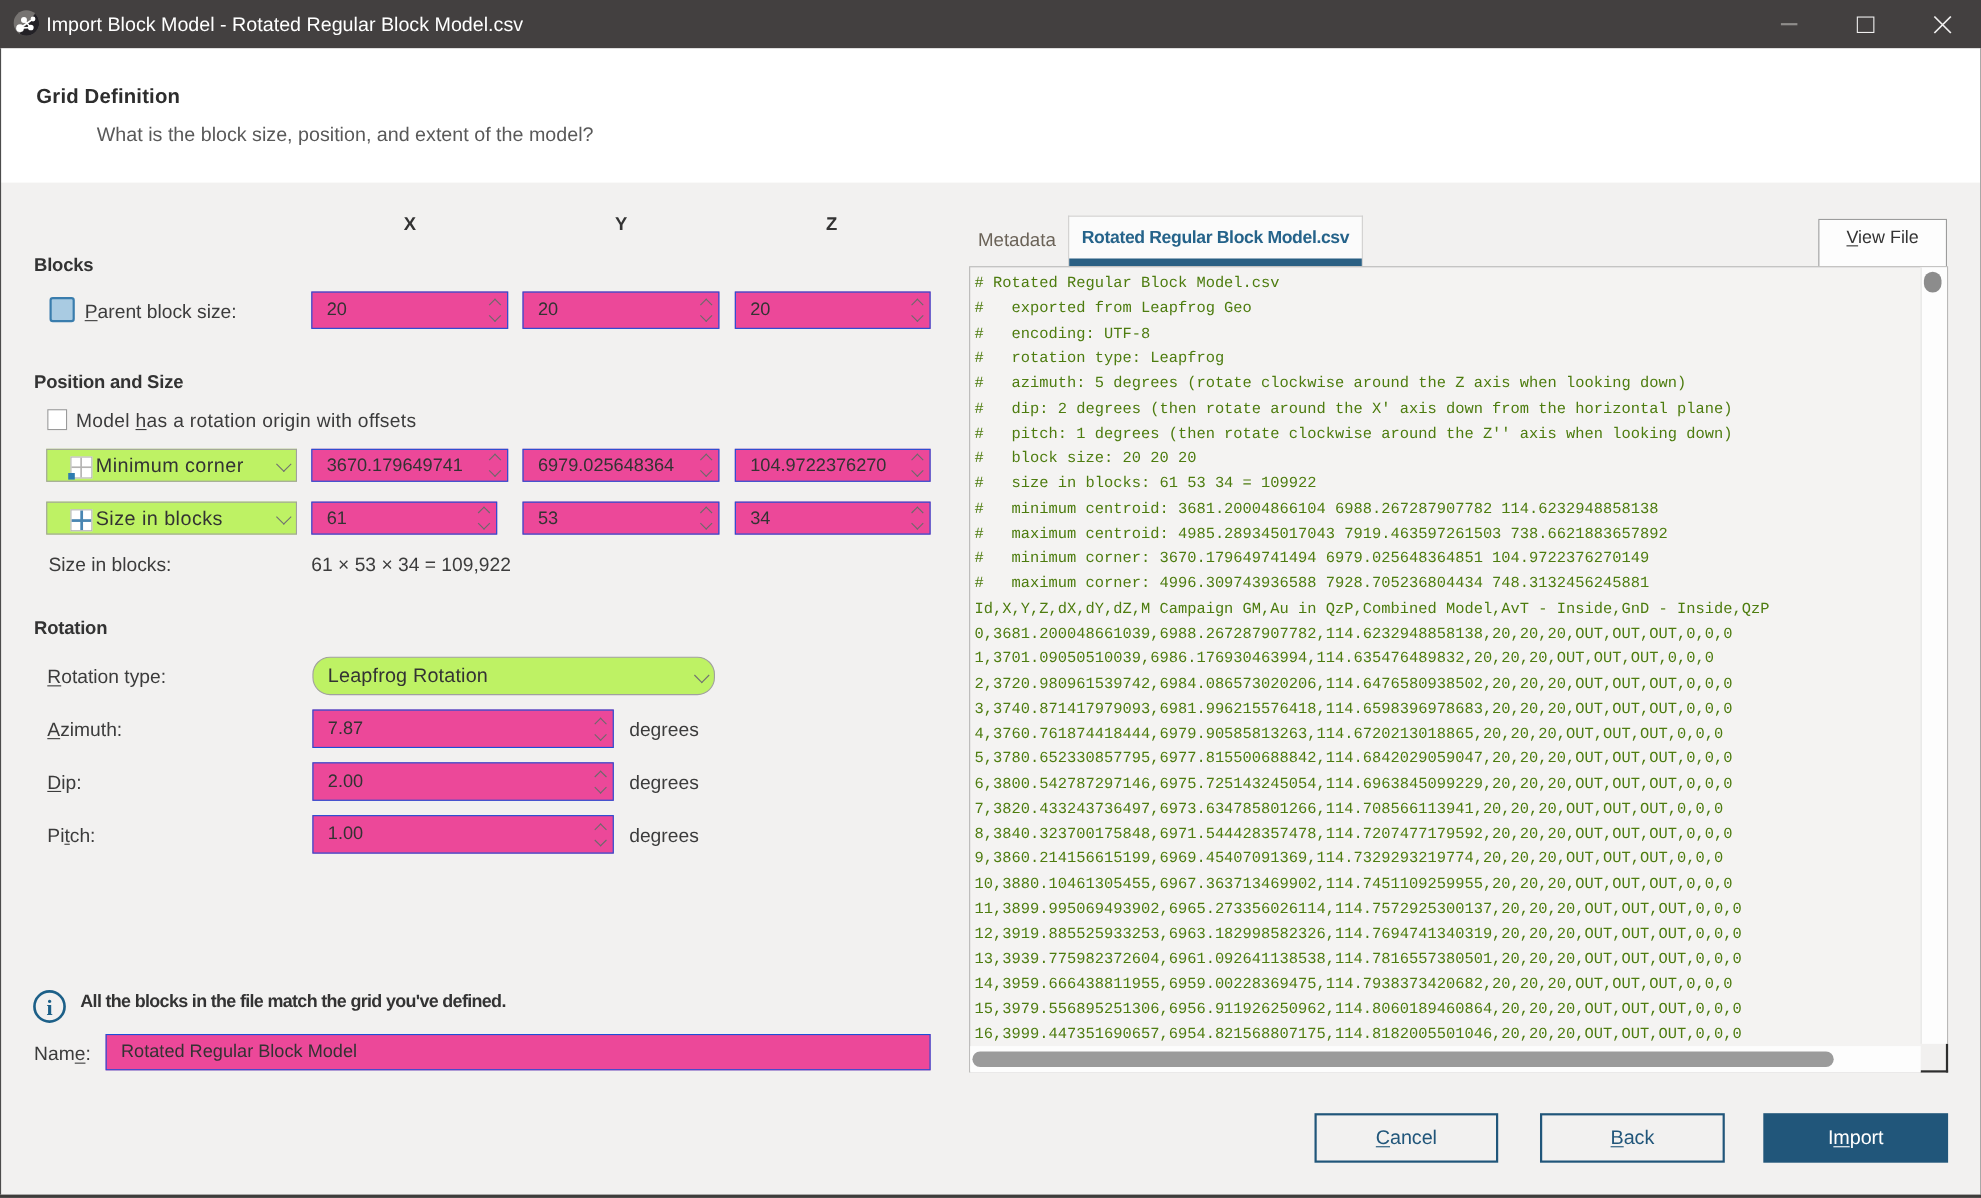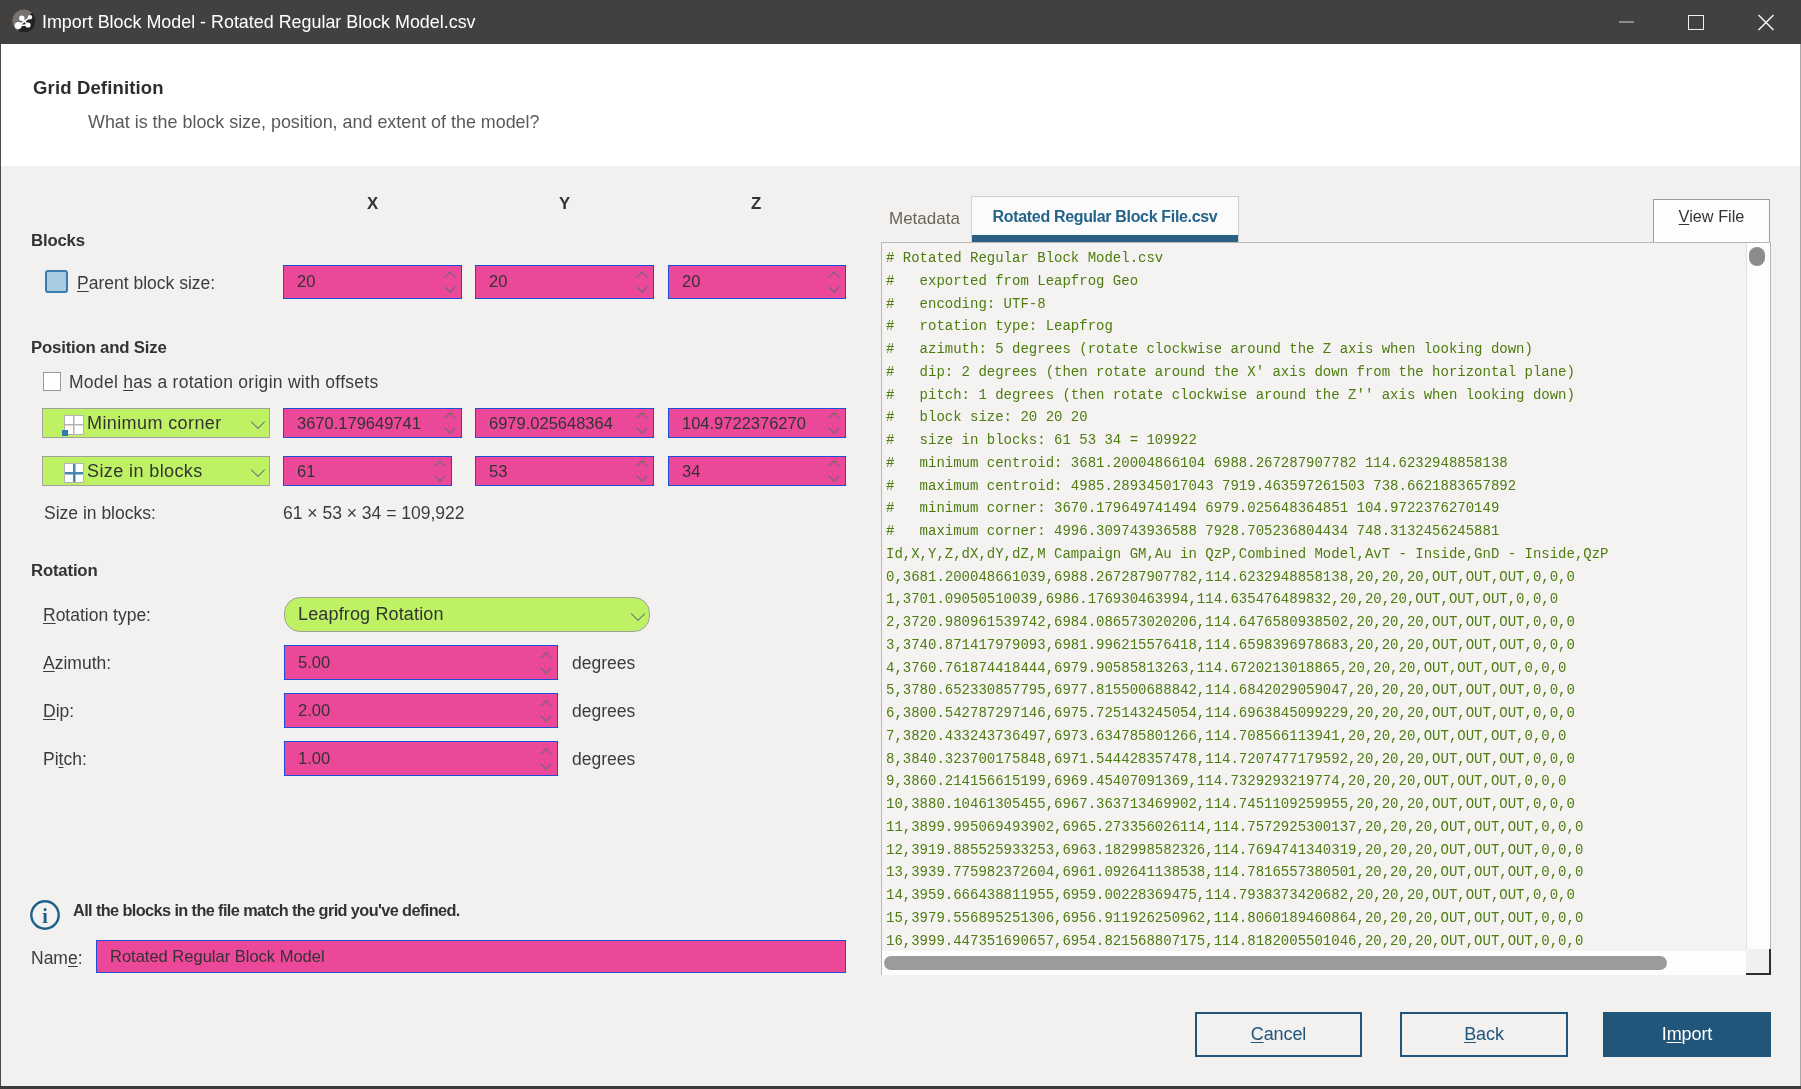--- a/index.html
+++ b/index.html
@@ -141,21 +141,21 @@
 <div class="lbl" style="left:44px;top:503px;">Size in blocks:</div>
 <div class="lbl" style="left:283px;top:503px;">61 × 53 × 34 = 109,922</div>
 <div class="lbl bold" style="left:31px;top:561px;">Rotation</div>
 <div class="lbl" style="left:43px;top:605px;"><u>R</u>otation type:</div>
 <div class="dd" style="left:284px;top:597px;width:366px;height:35px;border-radius:16px;">
     <span class="val" style="position:absolute;left:13px;line-height:33px;font-size:18px;letter-spacing:0.15px;color:#333;">Leapfrog Rotation</span>
     <span class="ddchev"></span>
   </div>
 <div class="lbl" style="left:43px;top:653px;"><u>A</u>zimuth:</div>
 <div class="inp" style="left:284px;top:645px;width:274px;height:35px;">
-    <span class="val" style="line-height:33px;">5.00</span>
+    <span class="val" style="line-height:33px;">7.87</span>
     <span class="spin"></span>
   </div>
 <div class="lbl" style="left:572px;top:653px;">degrees</div>
 <div class="lbl" style="left:43px;top:701px;"><u>D</u>ip:</div>
 <div class="inp" style="left:284px;top:693px;width:274px;height:35px;">
     <span class="val" style="line-height:33px;">2.00</span>
     <span class="spin"></span>
   </div>
 <div class="lbl" style="left:572px;top:701px;">degrees</div>
 <div class="lbl" style="left:43px;top:749px;">Pi<u>t</u>ch:</div>
@@ -169,21 +169,21 @@
     <text x="16" y="23.5" text-anchor="middle" font-family="Liberation Serif,serif" font-weight="bold" font-size="20px" fill="#1d6088">i</text>
   </svg>
 <div class="lbl bold" style="left:73px;top:901px;font-size:16.3px;letter-spacing:-0.6px;">All the blocks in the file match the grid you've defined.</div>
 <div class="lbl" style="left:31px;top:948px;">Nam<u>e</u>:</div>
 <div class="inp" style="left:96px;top:940px;width:750px;height:33px;">
     <span class="val" style="line-height:31px;">Rotated Regular Block Model</span>
   </div>
 
 <div id="tab-meta">Metadata</div>
 <div id="tab-active">
-    <span>Rotated Regular Block File.csv</span>
+    <span>Rotated Regular Block Model.csv</span>
   </div>
 <div id="tab-underline"></div>
 <div id="viewfile"><u>V</u>iew File</div>
 <div id="csvbox">
     <pre id="csvtext"># Rotated Regular Block Model.csv
 #   exported from Leapfrog Geo
 #   encoding: UTF-8
 #   rotation type: Leapfrog
 #   azimuth: 5 degrees (rotate clockwise around the Z axis when looking down)
 #   dip: 2 degrees (then rotate around the X' axis down from the horizontal plane)

